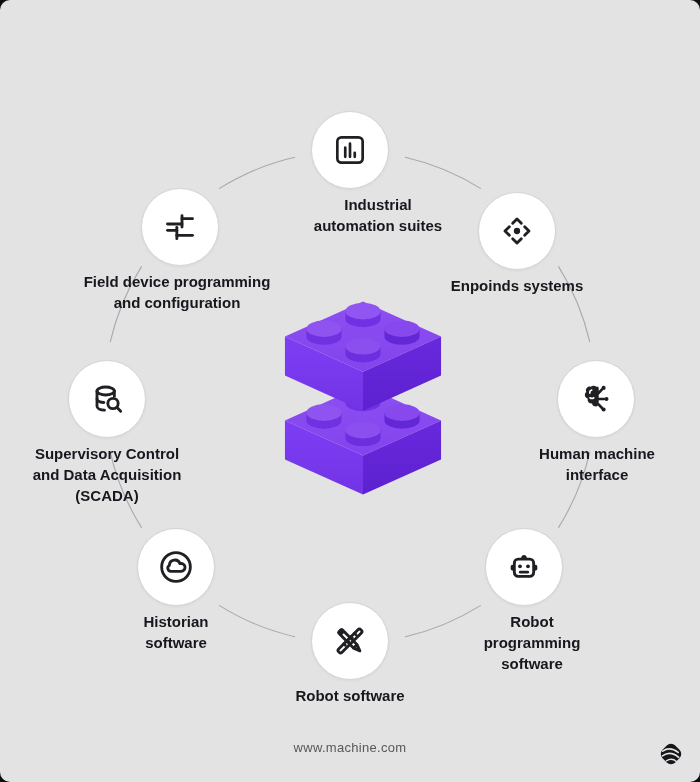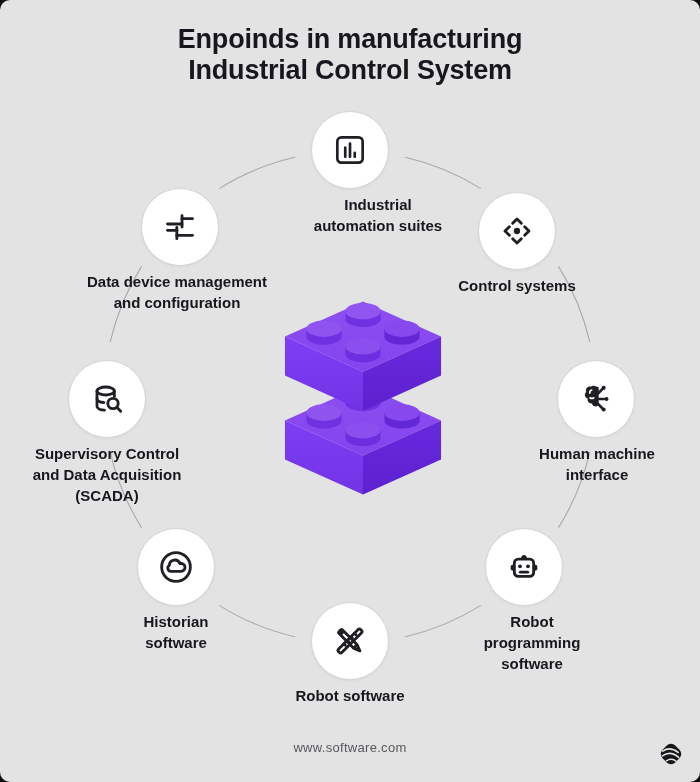--- a/index.html
+++ b/index.html
@@ -56,22 +56,20 @@
       <path d="M558.6 266.6 A246 246 0 0 1 589.7 341.7"></path>
       <path d="M589.7 452.3 A246 246 0 0 1 558.6 527.4"></path>
       <path d="M480.4 605.6 A246 246 0 0 1 405.3 636.7"></path>
       <path d="M294.7 636.7 A246 246 0 0 1 219.6 605.6"></path>
       <path d="M141.4 527.4 A246 246 0 0 1 110.3 452.3"></path>
       <path d="M110.3 341.7 A246 246 0 0 1 141.4 266.6"></path>
       <path d="M219.6 188.4 A246 246 0 0 1 294.7 157.3"></path>
     </g>
   </svg>
 
-  <div class="title">Enpoinds in manufacturing
-Industrial Control System</div>
 
   <div class="p-top">
     <div class="node-circle">
       <svg class="ic" width="38" height="38" viewBox="0 0 24 24">
         <rect class="stroke" x="4" y="4" width="16" height="16" rx="2.6"></rect>
         <path class="stroke" stroke-width="1.9" d="M9 10.5V16.3M12 8V16.3M15 13.8V16.3"></path>
       </svg>
     </div>
     <div class="node-label">Industrial
 automation suites</div>
@@ -82,21 +80,21 @@
       <svg class="ic" width="40" height="40" viewBox="0 0 24 24">
         <g class="stroke" stroke-width="2">
           <path d="M9.4 7.4 12 4.8l2.6 2.6"></path>
           <path d="M9.4 16.6 12 19.2l2.6-2.6"></path>
           <path d="M7.4 9.4 4.8 12l2.6 2.6"></path>
           <path d="M16.6 9.4 19.2 12l-2.6 2.6"></path>
         </g>
         <circle class="fillk" cx="12" cy="12" r="1.9"></circle>
       </svg>
     </div>
-    <div class="node-label">Control systems</div>
+    <div class="node-label">Enpoinds systems</div>
   </div>
 
   <div class="p-right">
     <div class="node-circle">
       <svg class="ic" width="38" height="38" viewBox="0 0 24 24">
         <path class="fillk" d="M12.3 4.3c-1-.9-2.7-.9-3.6 0-.8-.3-1.8-.1-2.4.6-.8.7-.9 1.8-.4 2.7-.8.6-1.2 1.7-.8 2.7.3.7 1 1.2 1.7 1.4-.3.9 0 2 .8 2.6.5.4 1.2.6 1.9.5.1.9.7 1.6 1.6 1.8 1 .3 2.1-.2 2.5-1.2l.1-.3V5c0-.3-.2-.5-.4-.7z"></path>
         <path d="M9.3 6.3c-.9.3-1.4 1.1-1.2 2M8.2 11.2c.7.5 1.7.5 2.4 0" fill="none" stroke="#ffffff" stroke-width="1" stroke-linecap="round"></path>
         <g class="stroke" stroke-width="1.6">
           <path d="M13.6 8.2l2.2-2.3M13.6 12h3.4M13.6 15.4l2.2 2.3"></path>
         </g>
@@ -176,21 +174,21 @@
         <g class="stroke" stroke-width="1.9">
           <path d="M4.5 10.2h8.7"></path>
           <path d="M13.2 5.2v6.8"></path>
           <path d="M13.2 7h6.3"></path>
           <path d="M4.5 14h5.6"></path>
           <path d="M10.1 12.2v6.8"></path>
           <path d="M10.1 17h9.4"></path>
         </g>
       </svg>
     </div>
-    <div class="node-label">Data device management
+    <div class="node-label">Field device programming
 and configuration</div>
   </div>
 
   <svg class="lego" width="160" height="200" viewBox="0 0 164 200">
     <defs>
       <linearGradient id="gTop" x1="0" y1="0" x2="0" y2="1">
         <stop offset="0" stop-color="#8d50f1"></stop>
           <stop offset="1" stop-color="#8343ee"></stop>
       </linearGradient>
       <linearGradient id="gLeft" x1="0" y1="0" x2="0" y2="1">
@@ -214,21 +212,21 @@
           <ellipse cx="122" cy="28" rx="18" ry="8.5" fill="#8749ee"></ellipse>
           <path d="M64 46v8a18 8.5 0 0 0 36 0v-8" fill="#6c2ede"></path>
           <ellipse cx="82" cy="46" rx="18" ry="8.5" fill="#8c4fef"></ellipse>
         </g>
       </g>
     </defs>
     <use href="#brick" transform="translate(0,86)"></use>
     <use href="#brick"></use>
   </svg>
 
-  <div class="footer-url">www.software.com</div>
+  <div class="footer-url">www.machine.com</div>
   <svg class="brand-logo" width="28" height="30" viewBox="0 0 24 26">
     <rect x="4.2" y="5.2" width="15.6" height="15.6" rx="5.2" transform="rotate(45 12 13)" fill="#17171b"></rect>
     <path d="M4.8 10.5c4.2-2.8 8.6-2.6 13.4 1.1" fill="none" stroke="#e3e3e4" stroke-width="1.5" stroke-linecap="round"></path>
     <path d="M4.6 14.6c4.6-3.2 9.4-2.7 14 1.3" fill="none" stroke="#e3e3e4" stroke-width="1.5" stroke-linecap="round"></path>
     <path d="M8 18.9c3.2-2 6-1.8 8.7.6" fill="none" stroke="#e3e3e4" stroke-width="1.3" stroke-linecap="round"></path>
   </svg>
 
 </div>
 
 </body></html>

